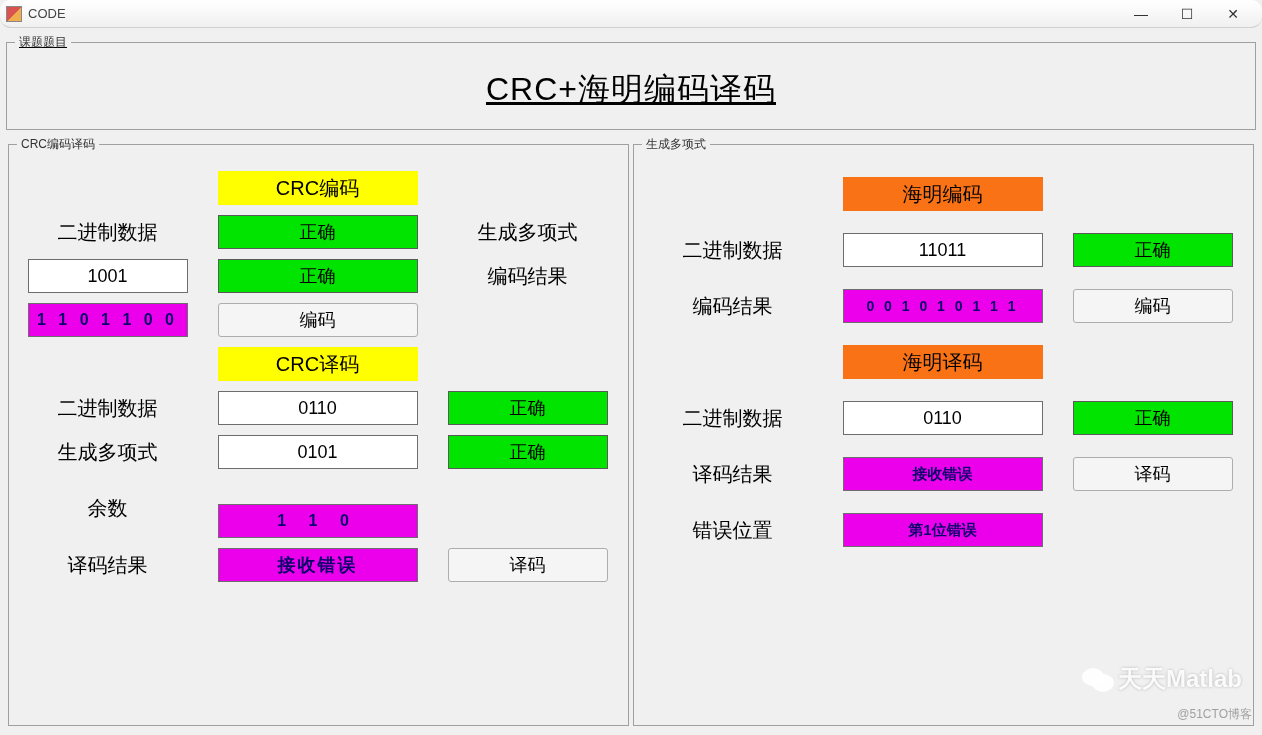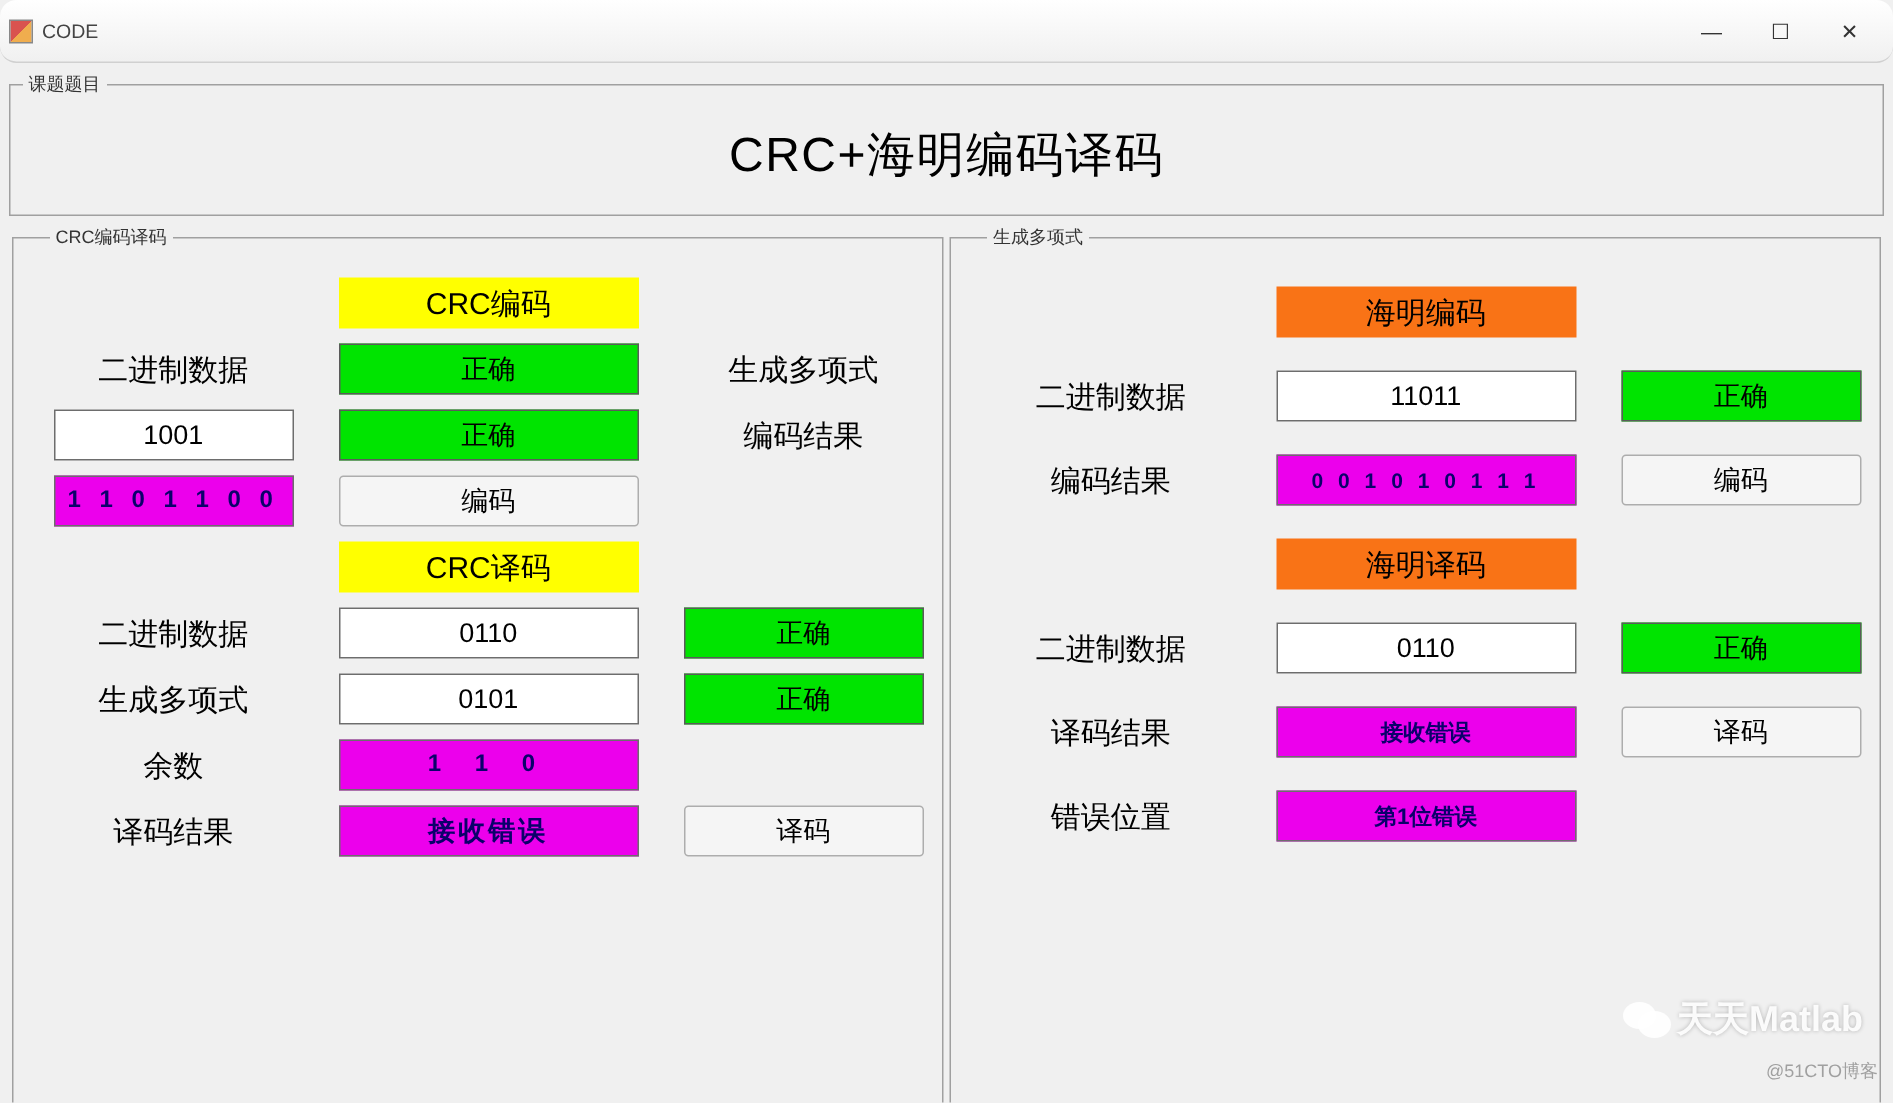--- a/index.html
+++ b/index.html
@@ -6,21 +6,21 @@
     body {
       font-family: "Microsoft YaHei", Arial, sans-serif;
       background: #f0f0f0;
       width: 1262px;
       height: 735px;
       overflow: hidden;
       position: relative;
     }
     
     .titlebar {
-      height: 42px;
+      height: 28px;
       background: linear-gradient(to bottom, #ffffff, #f0f0f0);
       border-bottom: 1px solid #d0d0d0;
       display: flex;
       align-items: center;
       padding: 0 6px;
       font-size: 13px;
       color: #444;
       border-radius: 11px;
     }
     .titlebar .app-icon {
@@ -48,37 +48,37 @@
       position: relative;
     }
     legend {
       font-size: 12px;
       color: #333;
       padding: 0 4px;
       margin-left: 8px;
     }
 
     
-    .fs-title { height: 96px; display:flex; align-items:center; justify-content:center;}
+    .fs-title { height: 96px; display:flex; align-items:center; justify-content:center;text-decoration:underline;}
     .main-title {
       font-size: 32px;
       font-weight: normal;
       letter-spacing: 1px;
     }
 
     
     .main-row {
       display: flex;
       gap: 0;
       padding: 0 6px;
     }
     .main-row fieldset {
       flex: 1;
       margin: 0 2px;
-      padding: 8px 2px 8px 16px;
+      padding: 8px 2px 8px 0;
     }
 
     .col-body {
       display: grid;
       grid-template-columns: 160px 200px 160px;
       gap: 10px 30px;
       align-items: center;
       justify-content: center;
       padding: 10px 0;
     }
@@ -133,21 +133,21 @@
       letter-spacing: 4px;
       color: #0b006b;
       display: flex; align-items: center; justify-content: center;
       font-weight: bold;
     }
     .magenta-box.plain {
       letter-spacing: 0;
       font-size: 15px;
       font-weight: bold;
     }
-    .magenta-box.wide-spacing { letter-spacing: 9px; }
+    .magenta-box.wide-spacing { letter-spacing: 9px; margin-top: 25px; }
     .empty { visibility: hidden; }
     .fs-main-left { height: 590px;}
     .col-body.right-body { row-gap: 22px; padding-top:16px;}
     .col-body.left-body { row-gap: 10px; }
 
     
     .wm-chat {
       position: absolute;
       right: 20px; bottom: 40px;
       display: flex; align-items: center; gap: 6px;

